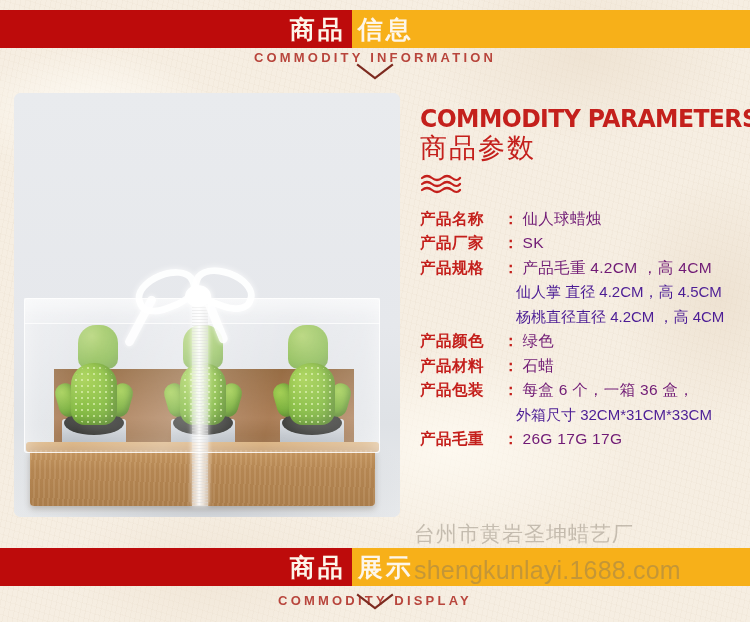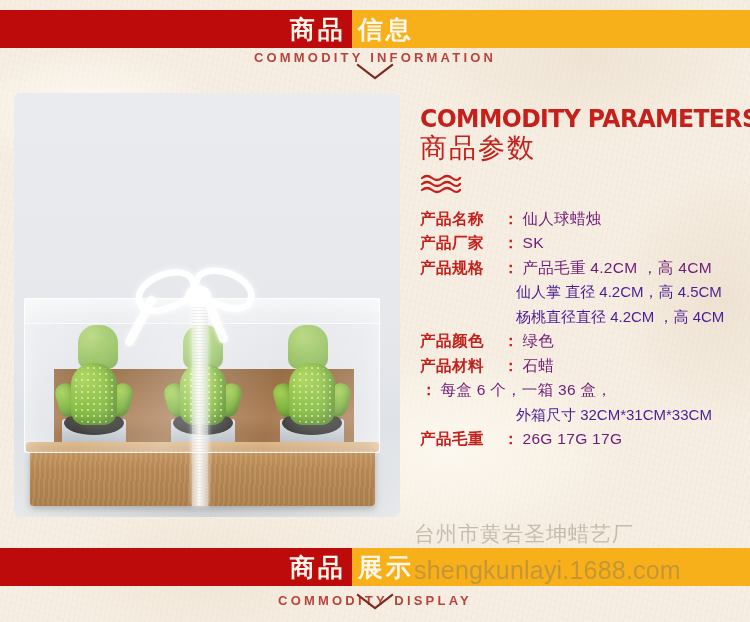--- a/index.html
+++ b/index.html
@@ -458,20 +458,21 @@
       <span class="spec-value">绿色</span>
     </div>
 
     <div class="spec-row">
       <span class="spec-label">产品材料</span>
       <span class="spec-colon">：</span>
       <span class="spec-value">石蜡</span>
     </div>
 
     <div class="spec-row">
+      <span class="spec-label">产品包装</span>
       <span class="spec-colon">：</span>
       <span class="spec-value">每盒 6 个，一箱 36 盒，</span>
     </div>
     <div class="spec-cont">外箱尺寸 32CM*31CM*33CM</div>
 
     <div class="spec-row">
       <span class="spec-label">产品毛重</span>
       <span class="spec-colon">：</span>
       <span class="spec-value">26G   17G   17G</span>
     </div>

